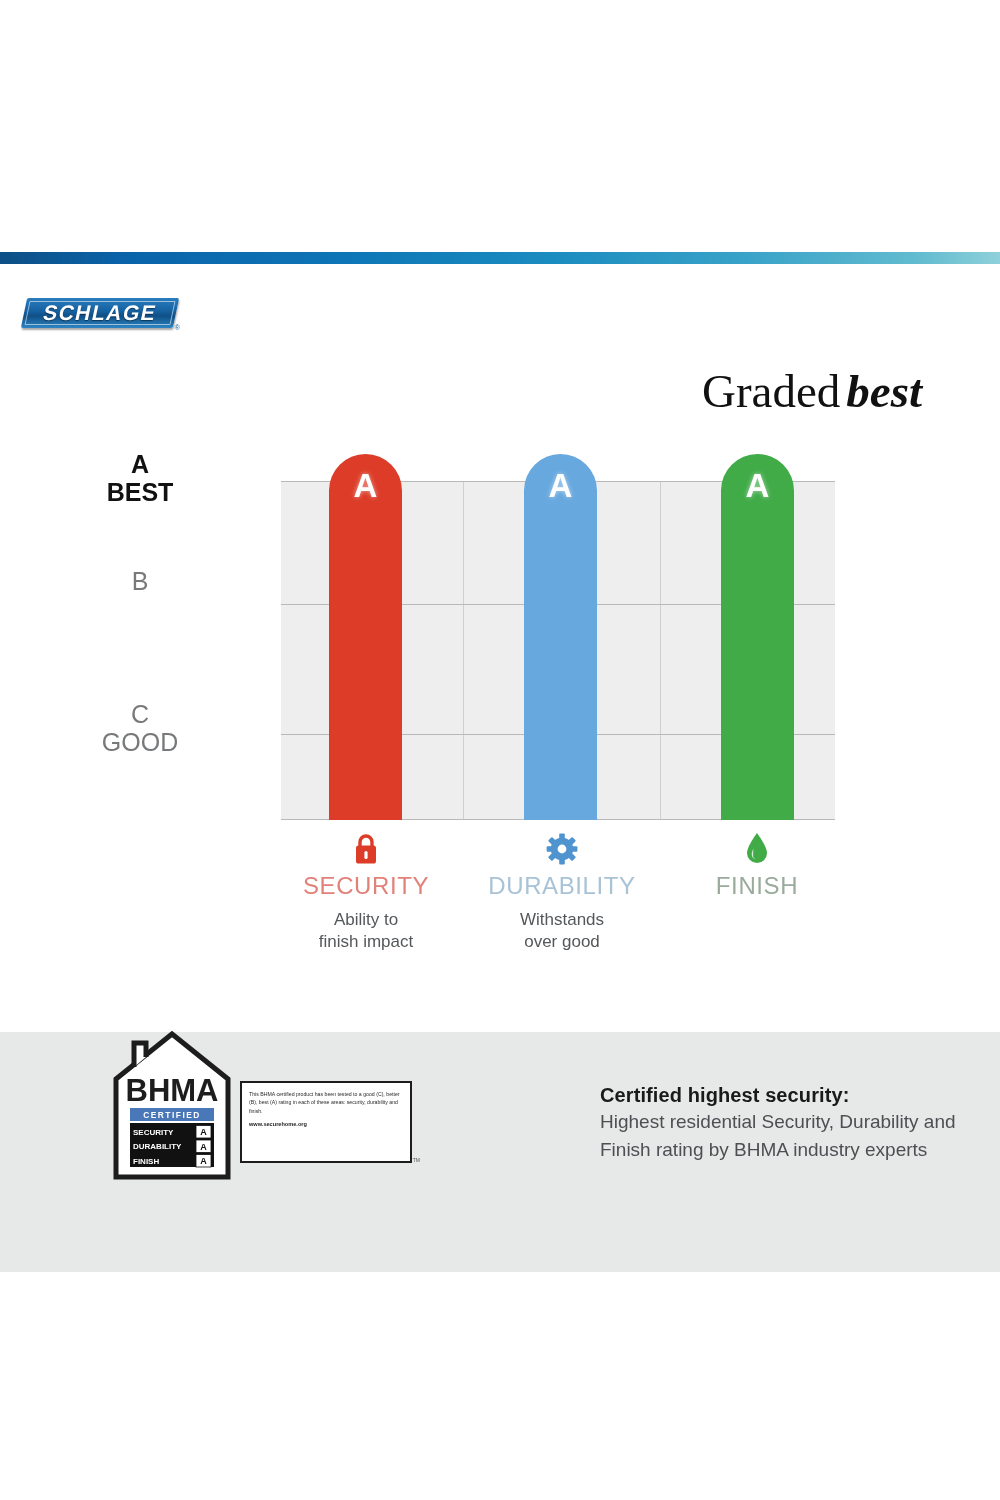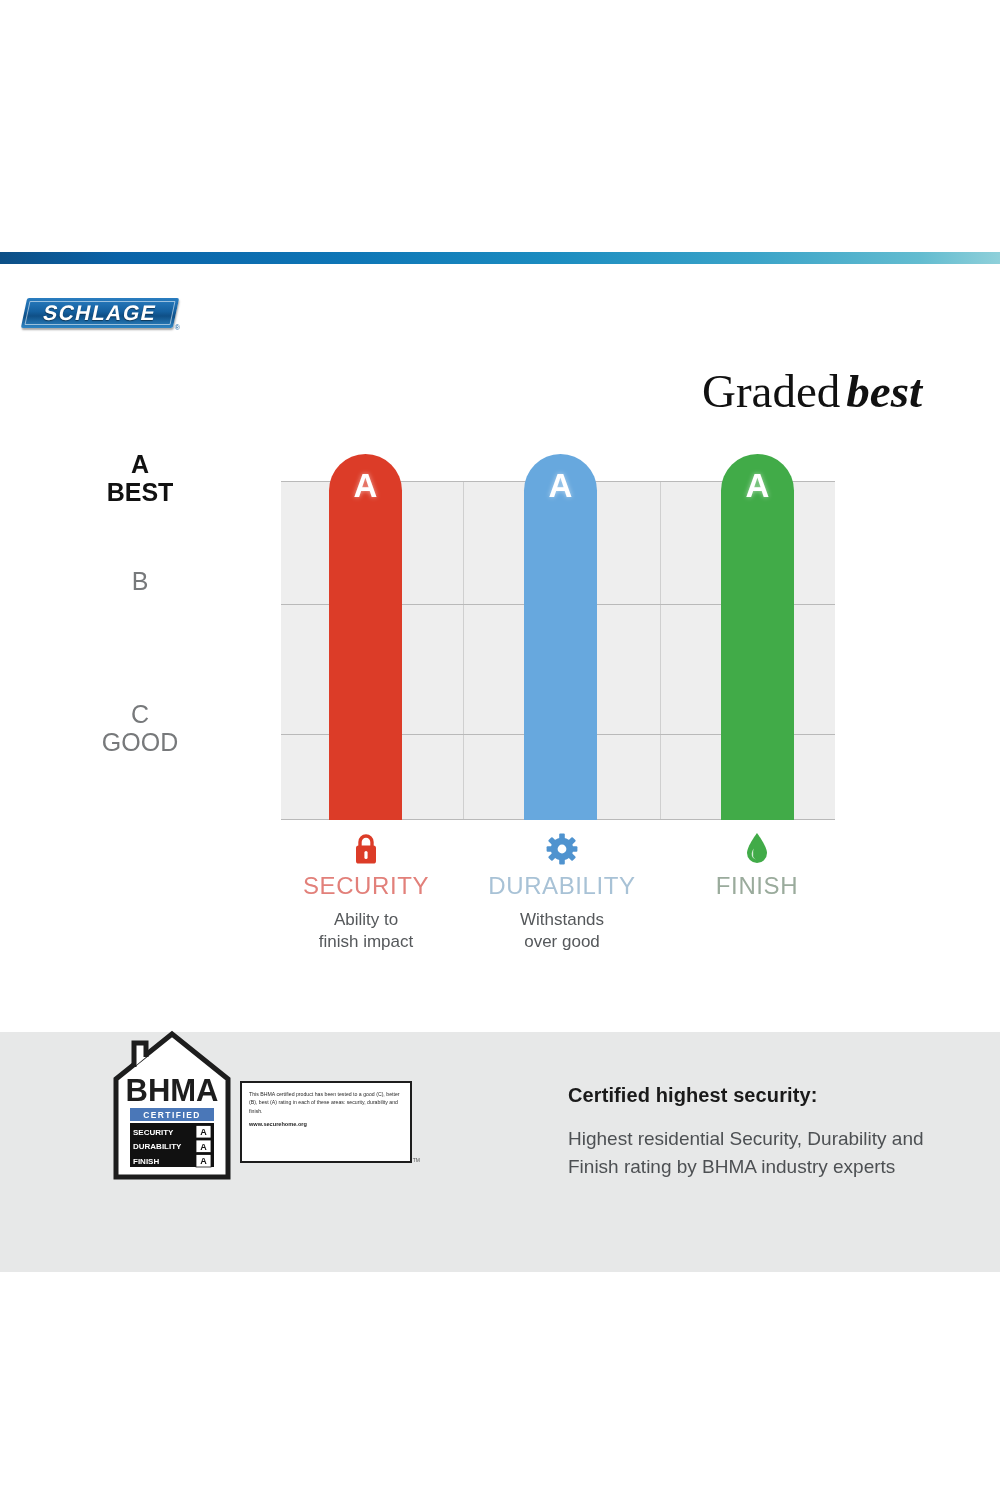--- a/index.html
+++ b/index.html
@@ -196,31 +196,31 @@
     color: #1d1d1d;
   }
   .bhma-tm {
     position: absolute;
     right: -10px; bottom: -2px;
     font-size: 5px; color: #555;
   }
 
   .cert {
     position: absolute;
-    left: 568px; top: 1084px;
+    left: 600px; top: 1084px;
     width: 380px;
   }
   .cert h3 {
     font-size: 20px;
     font-weight: 700;
     color: #1a1a1a;
     letter-spacing: 0.1px;
   }
   .cert p {
-    margin-top: 18px;
+    margin-top: 1px;
     font-size: 19px;
     line-height: 1.45;
     color: #4d5053;
   }
 </style>
 </head>
 <body>
 
 <div id="page">
 

